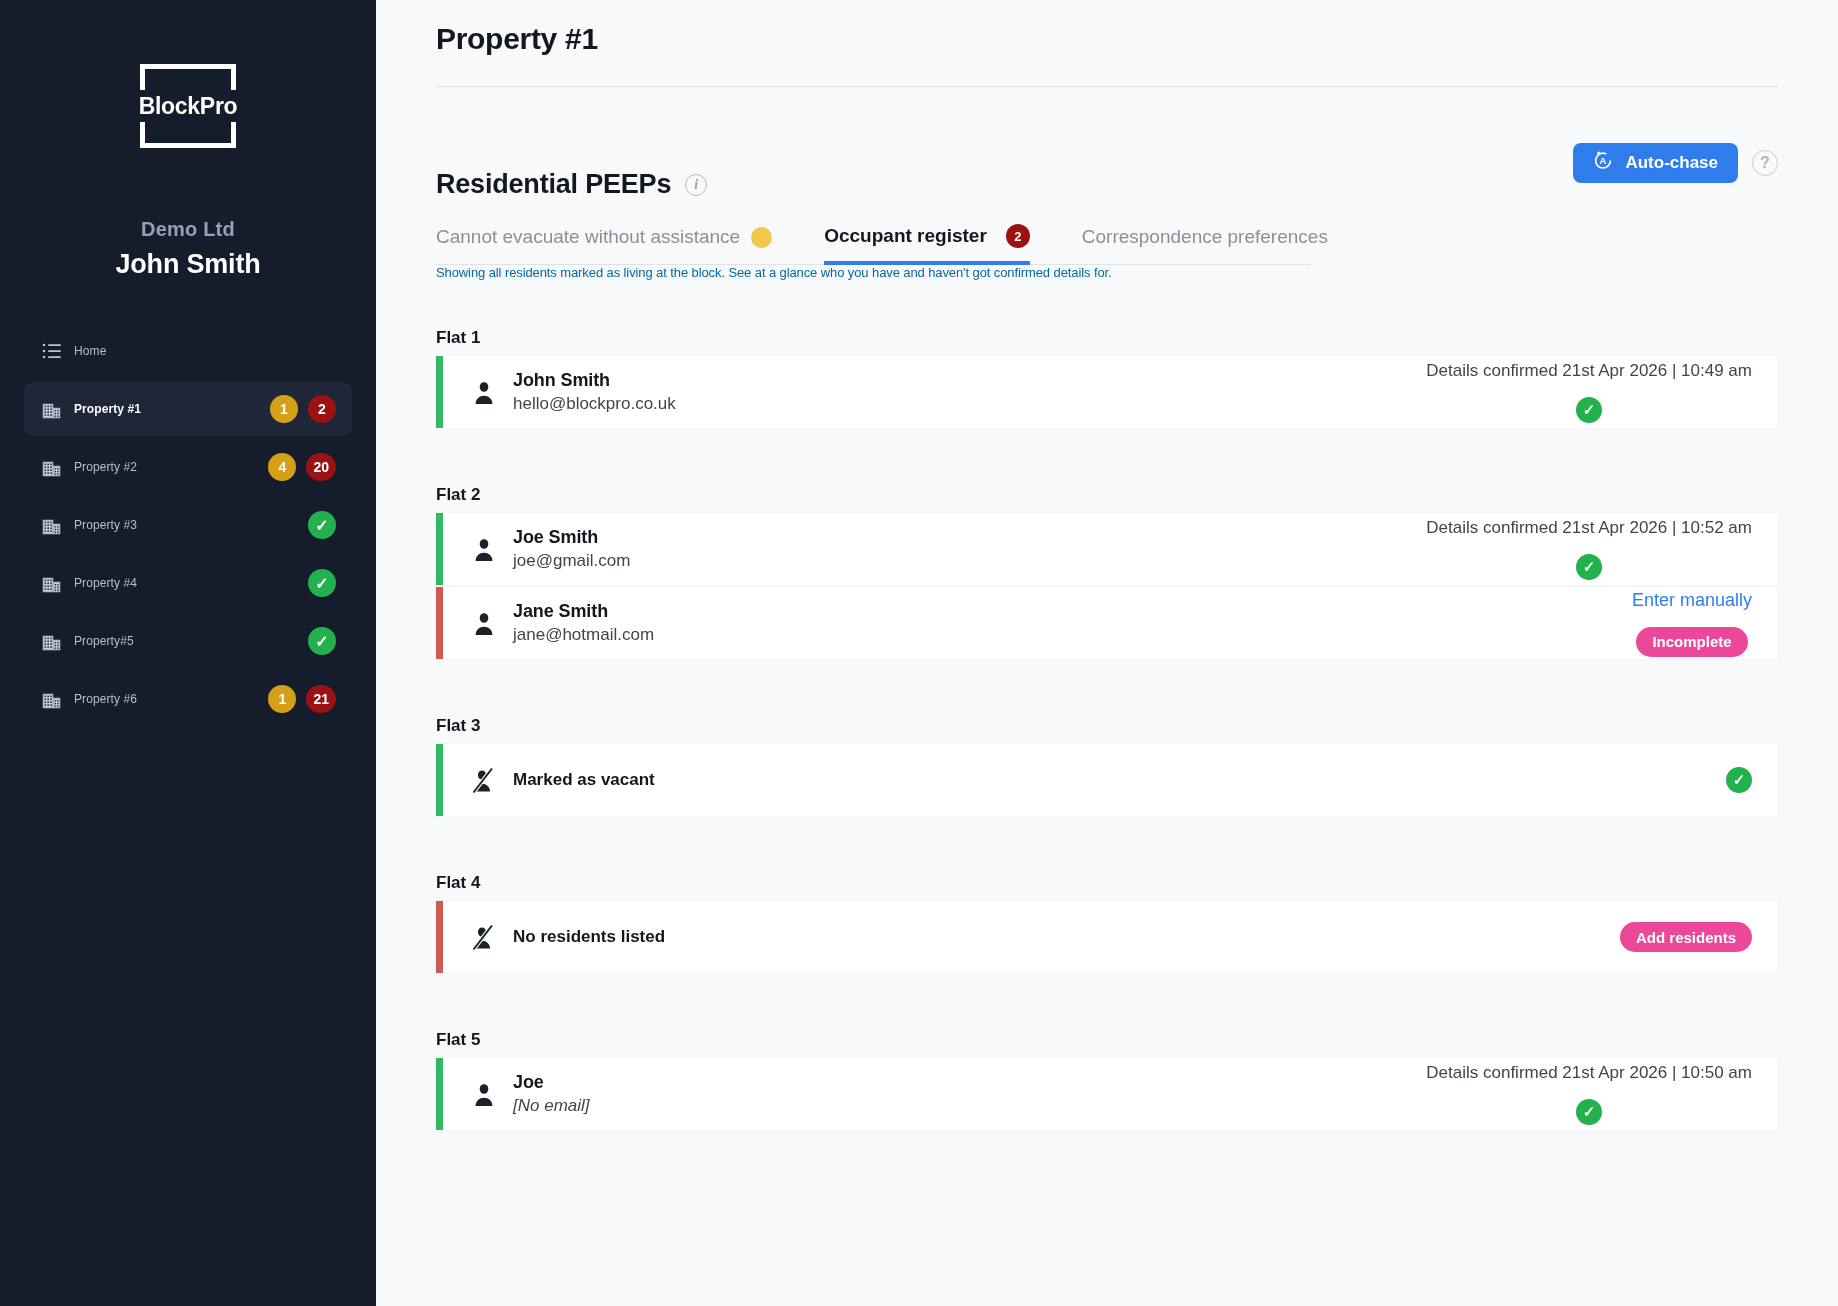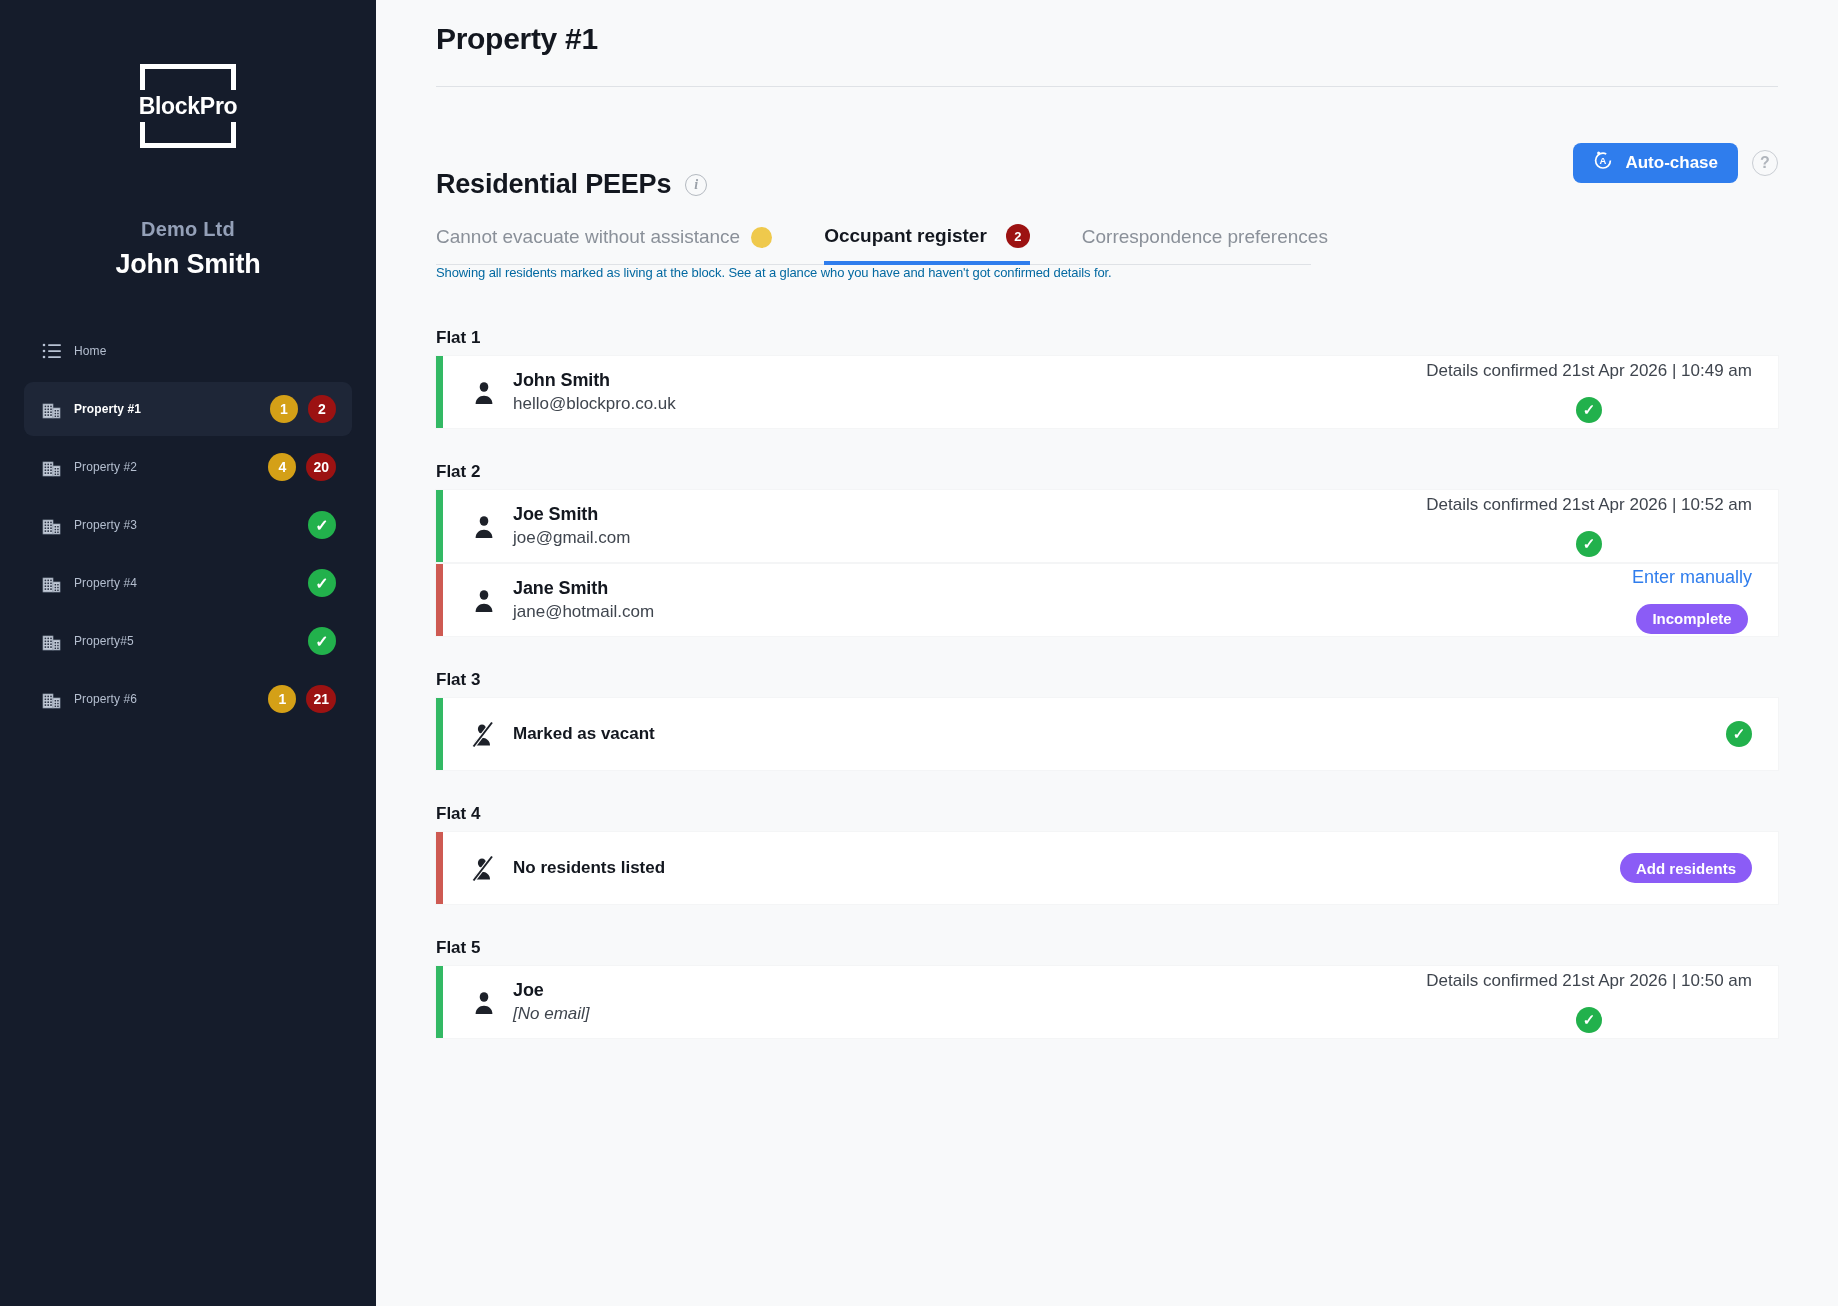--- a/index.html
+++ b/index.html
@@ -129,21 +129,21 @@
     display: flex; align-items: center; justify-content: center;
   }
 
   .description {
     font-size: 13px; color: #0369a1; letter-spacing: -.1px;
   }
 
   .flats { margin-top: 48px; }
   .flat-group { margin-bottom: 0; }
   .flat-label {
-    font-size: 17px; font-weight: 700; color: #13171f; margin-bottom: 8px;
+    font-size: 17px; font-weight: 700; color: #13171f; margin-bottom: 8px; margin-top: 23px;
   }
   .flat-spacer { height: 34px; }
 
   .res-row {
     background: #ffffff; height: 72px;
     display: flex; align-items: center;
     border-left: 7px solid #33b964;
     padding-left: 28px; padding-right: 26px;
     box-shadow: 0 0 0 1px rgba(0,0,0,0.015);
   }
@@ -161,21 +161,21 @@
   .check-circle {
     width: 26px; height: 26px; border-radius: 50%; background: #22b14c;
     display: flex; align-items: center; justify-content: center;
     color: #fff; font-size: 15px; font-weight: 700;
   }
   .link-btn {
     font-size: 18px; color: #2f7ded; background: none; border: none;
     cursor: pointer; font-family: inherit; padding: 0;
   }
   .pill {
-    background: #8b5cf6; color: #fff; border: none; border-radius: 999px;
+    background: #ec4899; color: #fff; border: none; border-radius: 999px;
     height: 30px; padding: 0 16px; font-size: 15px; font-weight: 700;
     cursor: pointer; font-family: inherit; display: flex; align-items: center;
   }
 </style>
 </head>
 <body>
 
 <div class="app">
 
   <aside class="sidebar">

